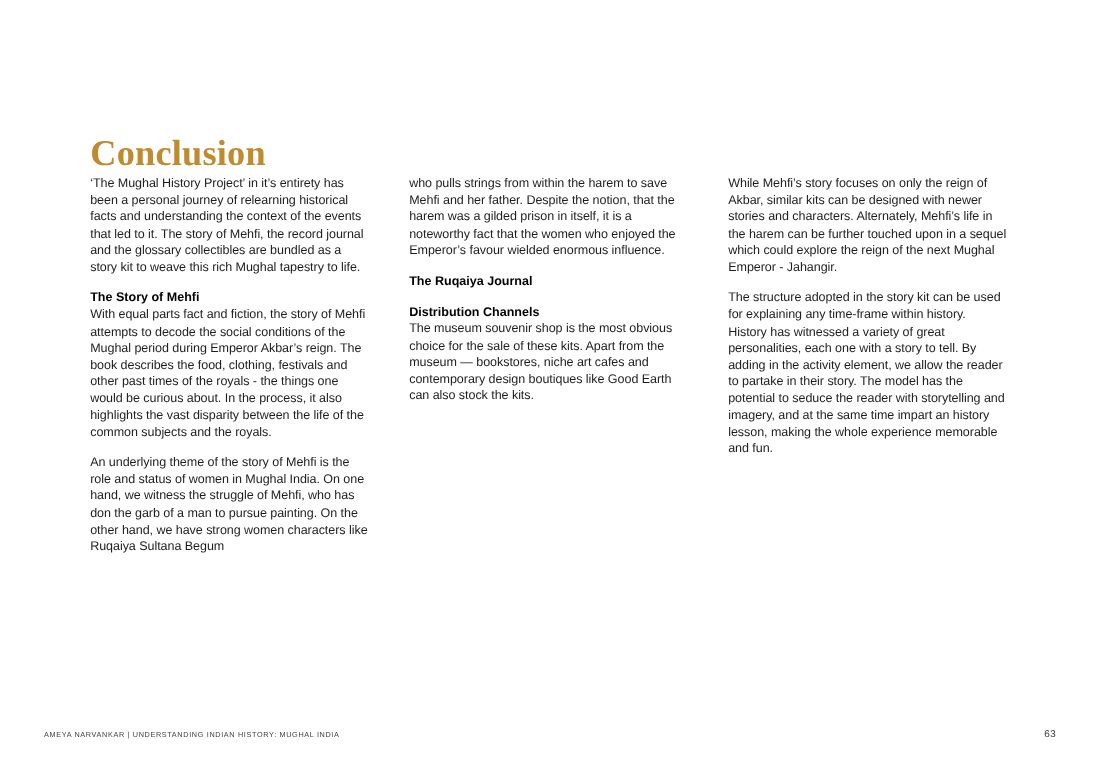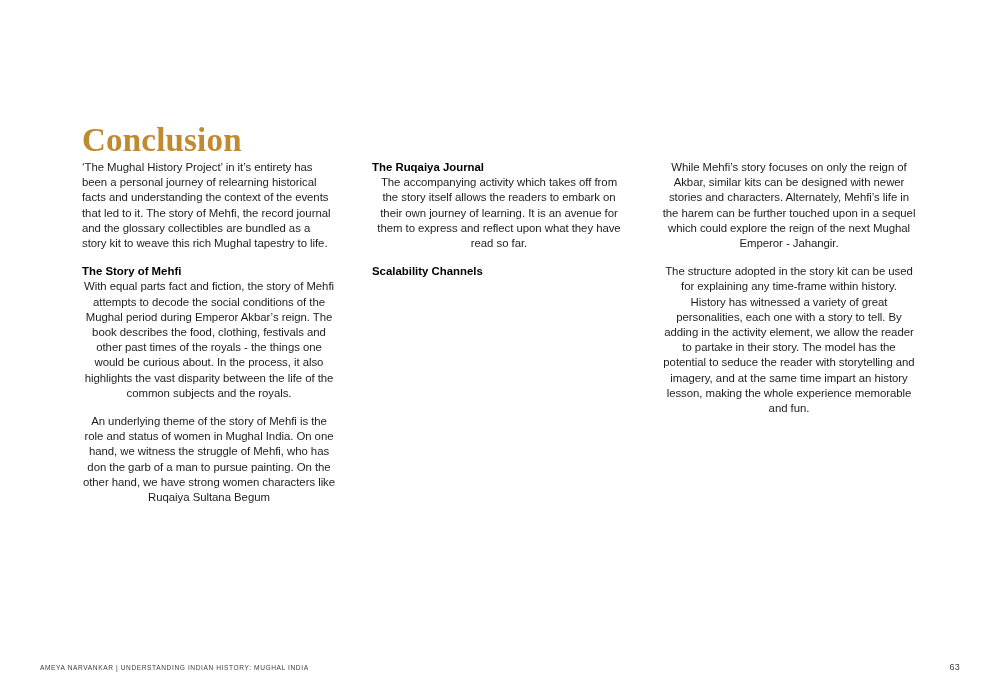--- a/index.html
+++ b/index.html
@@ -44,21 +44,20 @@
   .para {
     margin: 0 0 13px 0;
     font-size: 11.4px;
     line-height: 15.2px;
     text-align: left;
     color: #1d1d1b;
     letter-spacing: -0.05px;
   }
   .para:last-child {
     margin-bottom: 0;
-    text-align: center;
   }
   .subhead {
     margin: 0 0 0 0;
     font-size: 11.4px;
     line-height: 15.2px;
     font-weight: bold;
     color: #000000;
   }
   .sub-block {
     margin-bottom: 13px;
@@ -99,26 +98,27 @@
     <div class="col">
       <p class="para">‘The Mughal History Project’ in it’s entirety has been a personal journey of relearning historical facts and understanding the context of the events that  led to it. The story of Mehfi, the record journal and the glossary collectibles are bundled as a story kit to weave this rich Mughal tapestry to life.</p>
       <div class="sub-block">
         <p class="subhead">The Story of Mehfi</p>
         <p class="para">With equal parts fact and fiction, the story of Mehfi attempts to decode the social conditions of the Mughal  period during Emperor Akbar’s reign. The book describes the food, clothing, festivals and other past times of the royals - the things one would be curious about. In the process, it also highlights the vast disparity between the life of the common subjects and the royals.</p>
       </div>
       <p class="para">An underlying theme of the story of Mehfi is the role and status of women in Mughal India. On one hand, we witness the struggle of Mehfi, who has don the garb of a man to pursue painting. On the other hand, we have strong women characters like Ruqaiya Sultana Begum</p>
     </div>
 
     <div class="col">
+      <p class="para">who pulls strings from within the harem to save Mehfi and her father. Despite the notion, that the harem was a gilded prison in itself, it is a noteworthy fact that the women who enjoyed the Emperor’s favour wielded enormous influence.</p>
       <div class="sub-block">
         <p class="subhead">The Ruqaiya Journal</p>
-        <p class="para">The accompanying activity which takes off from the story itself allows the readers to embark on their own journey of learning.  It is an avenue for them to express and reflect upon what they have read so far.</p>
       </div>
       <div class="sub-block">
-        <p class="subhead">Scalability Channels</p>
+        <p class="subhead">Distribution Channels</p>
+        <p class="para">The museum souvenir shop is the most obvious choice for the sale of these kits.  Apart from the museum — bookstores, niche art cafes and contemporary design boutiques like Good Earth can also stock the kits.</p>
       </div>
     </div>
 
     <div class="col">
       <div class="sub-block">
         <p class="para">While Mehfi’s story focuses on only the reign of Akbar, similar kits can be designed with newer stories and characters. Alternately, Mehfi’s life in the harem can be further touched upon in a sequel which could explore the reign of the next Mughal Emperor - Jahangir.</p>
       </div>
       <p class="para">The structure adopted in the story kit can be used for explaining any time-frame within history. History has witnessed a variety of great personalities, each one with a story to tell. By adding in the activity element, we allow the reader to partake in their story.  The model has the potential to seduce the reader with storytelling and imagery, and at the same time impart an history lesson, making the whole experience memorable and fun.</p>
     </div>
 

